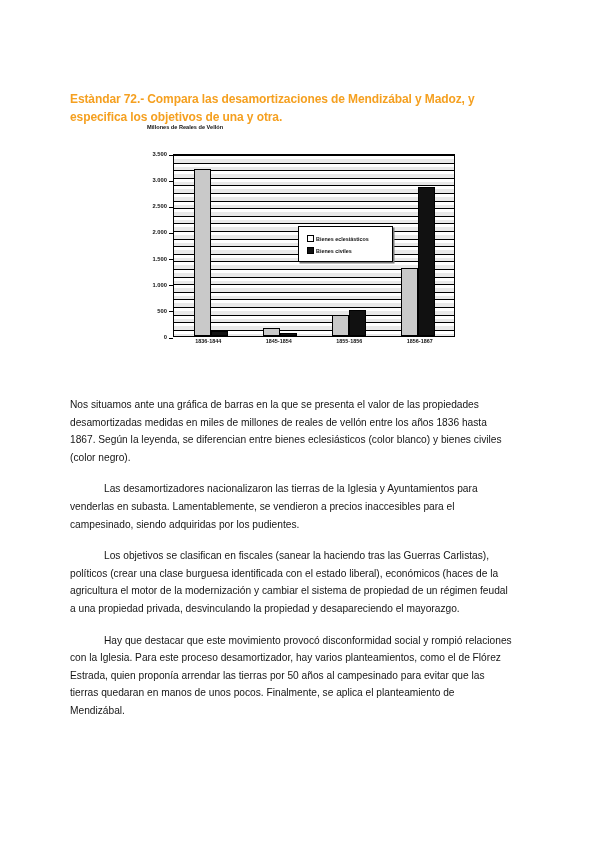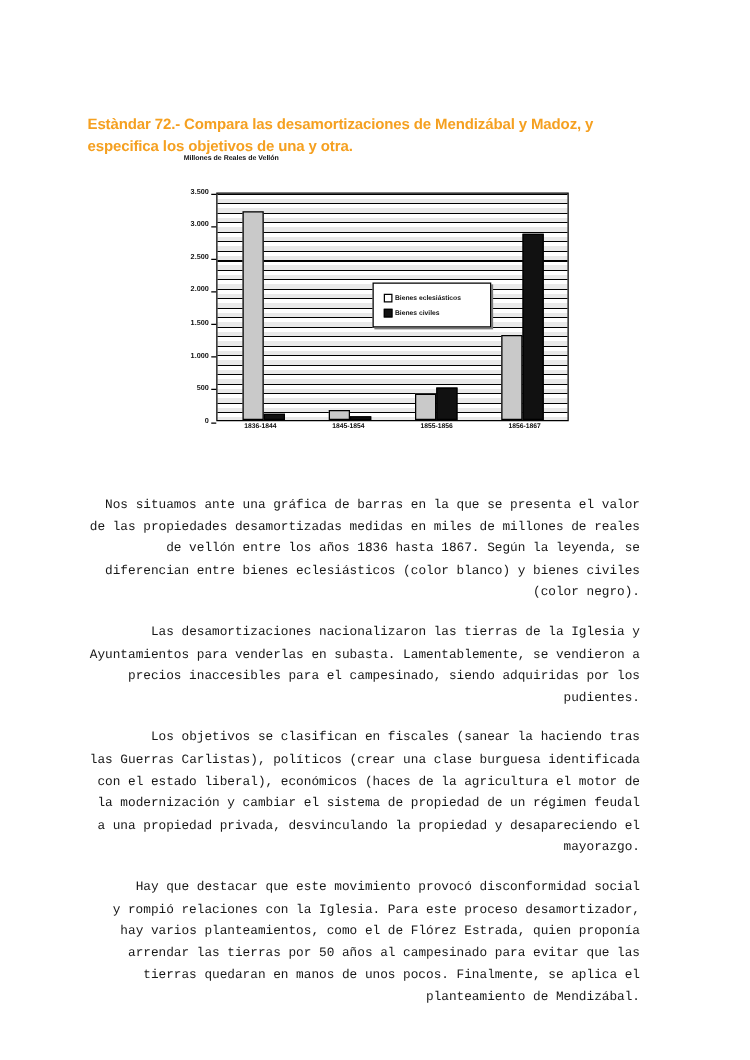--- a/index.html
+++ b/index.html
@@ -187,22 +187,21 @@
     position: absolute;
     left: 70px;
     top: 396px;
     width: 442px;
   }
   .body-text p {
     margin: 0 0 14px 0;
     font-size: 10.2px;
     line-height: 17.6px;
     color: #161616;
-    text-align: right;
-    font-family: Liberation Mono, monospace;
+    text-align: left;
   }
   .body-text p.indent { text-indent: 34px; }
 </style>
 </head>
 <body>
 
 <div class="page">
 
   <div class="doc-heading">Estàndar 72.- Compara las desamortizaciones de Mendizábal y Madoz, y especifica los objetivos de una y otra.</div>
 
@@ -282,18 +281,18 @@
     <div class="x-axis">
         <div class="x-label">1836-1844</div>
         <div class="x-label">1845-1854</div>
         <div class="x-label">1855-1856</div>
         <div class="x-label">1856-1867</div>
       </div>
   </div>
 
   <div class="body-text">
       <p>Nos situamos ante una gráfica de barras en la que se presenta el valor de las propiedades desamortizadas medidas en miles de millones de reales de vellón entre los años 1836 hasta 1867. Según la leyenda, se diferencian entre bienes eclesiásticos (color blanco) y bienes civiles (color negro).</p>
-      <p class="indent">Las desamortizaciones nacionalizaron las tierras de la Iglesia y Ayuntamientos para venderlas en subasta. Lamentablemente, se vendieron a precios inaccesibles para el campesinado, siendo adquiridas por los pudientes.</p>
+      <p class="indent">Las desamortizadores nacionalizaron las tierras de la Iglesia y Ayuntamientos para venderlas en subasta. Lamentablemente, se vendieron a precios inaccesibles para el campesinado, siendo adquiridas por los pudientes.</p>
       <p class="indent">Los objetivos se clasifican en fiscales (sanear la haciendo tras las Guerras Carlistas), políticos (crear una clase burguesa identificada con el estado liberal), económicos (haces de la agricultura el motor de la modernización y cambiar el sistema de propiedad de un régimen feudal a una propiedad privada, desvinculando la propiedad y desapareciendo el mayorazgo.</p>
       <p class="indent">Hay que destacar que este movimiento provocó disconformidad social y rompió relaciones con la Iglesia. Para este proceso desamortizador, hay varios planteamientos, como el de Flórez Estrada, quien proponía arrendar las tierras por 50 años al campesinado para evitar que las tierras quedaran en manos de unos pocos. Finalmente, se aplica el planteamiento de Mendizábal.</p>
     </div>
 
 </div>
 
 </body></html>

